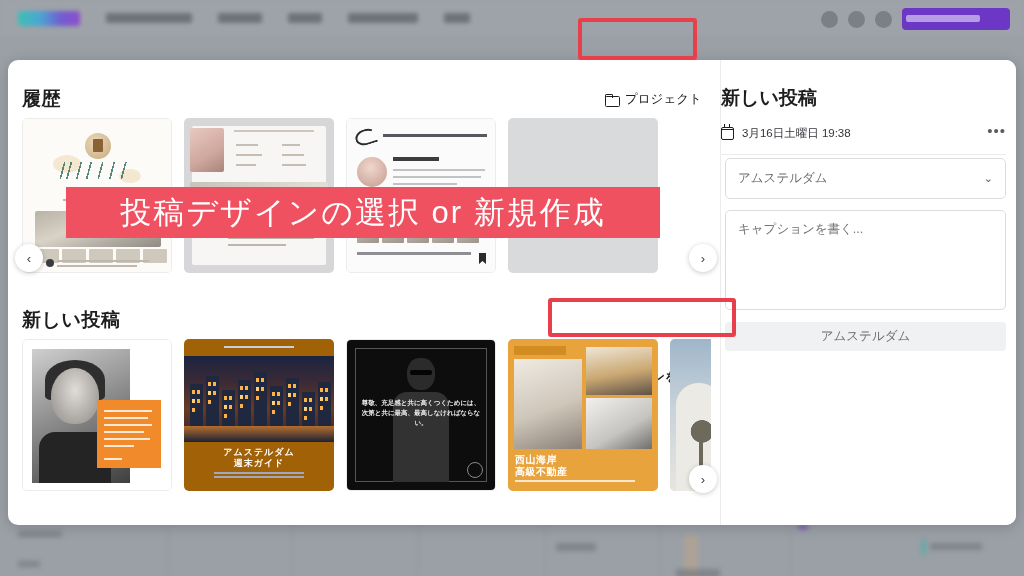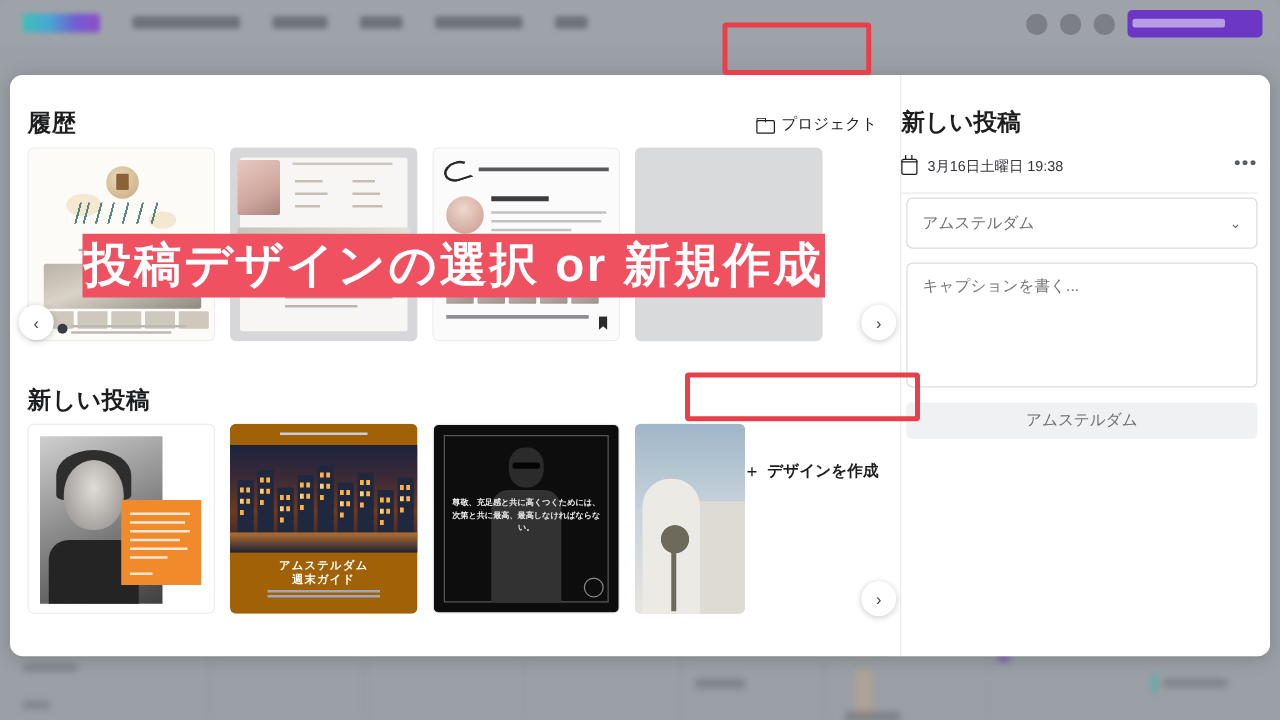--- a/index.html
+++ b/index.html
@@ -85,21 +85,21 @@
   #arrow-hist-right { left:681px;top:184px; }
   #arrow-tpl-right  { left:681px;top:405px; }
 
   
   .banner {
     position:absolute; left:66px; top:187px; width:594px; height:51px;
     background:#ef5160; display:flex; align-items:center; justify-content:center;
     z-index:9;
   }
   .banner span {
-    color:#fff; font-size:38px; font-weight:700; letter-spacing:2px; white-space:nowrap;
+    color:#fff; font-size:31px; font-weight:400; letter-spacing:2px; white-space:nowrap;
   }
 
   
   .rpanel { position:absolute; left:703px; top:0; width:305px; height:465px; background:#fff; }
   .rpanel .divider { position:absolute; left:9px; top:0; width:1px; height:465px; background:#ececec; }
   #rp-title { position:absolute; left:10px; top:25px; font-size:19px; font-weight:700; color:#1d1e20; }
   .meta-row { position:absolute; left:10px; top:62px; width:285px; height:22px; display:flex; align-items:center; }
   .meta-row .date { font-size:11.5px; color:#33353a; margin-left:8px; }
   .dots { position:absolute; right:10px; top:64px; font-size:15px; color:#5a5d63; letter-spacing:1px; cursor:pointer; line-height:14px; }
   .hr { position:absolute; left:10px; top:94px; width:285px; height:1px; background:#ececec; }
@@ -422,20 +422,33 @@
         <div class="man">
             <span class="hd"></span>
             <span class="gl"></span>
             <span class="bd"></span>
           </div>
         <div class="q">尊敬、充足感と共に高くつくためには、次第と共に最高、最高しなければならない。</div>
         <span class="logo"></span>
       </div>
     </div>
 
+    <div class="card tall">
+      <div class="art t4">
+        <span class="tag"></span>
+        <span class="p1"></span>
+          <span class="p2"></span>
+          <span class="p3"></span>
+        <div class="t">
+          <span>西山海岸</span><br>
+          <span>高級不動産</span>
+        </div>
+        <span class="s"></span>
+      </div>
+    </div>
 
     <div class="card tall clip">
       <div class="art t5">
         <span class="sky"></span>
           <span class="wall"></span>
           <span class="wall2"></span>
           <span class="palm"></span>
       </div>
     </div>
   </div>

